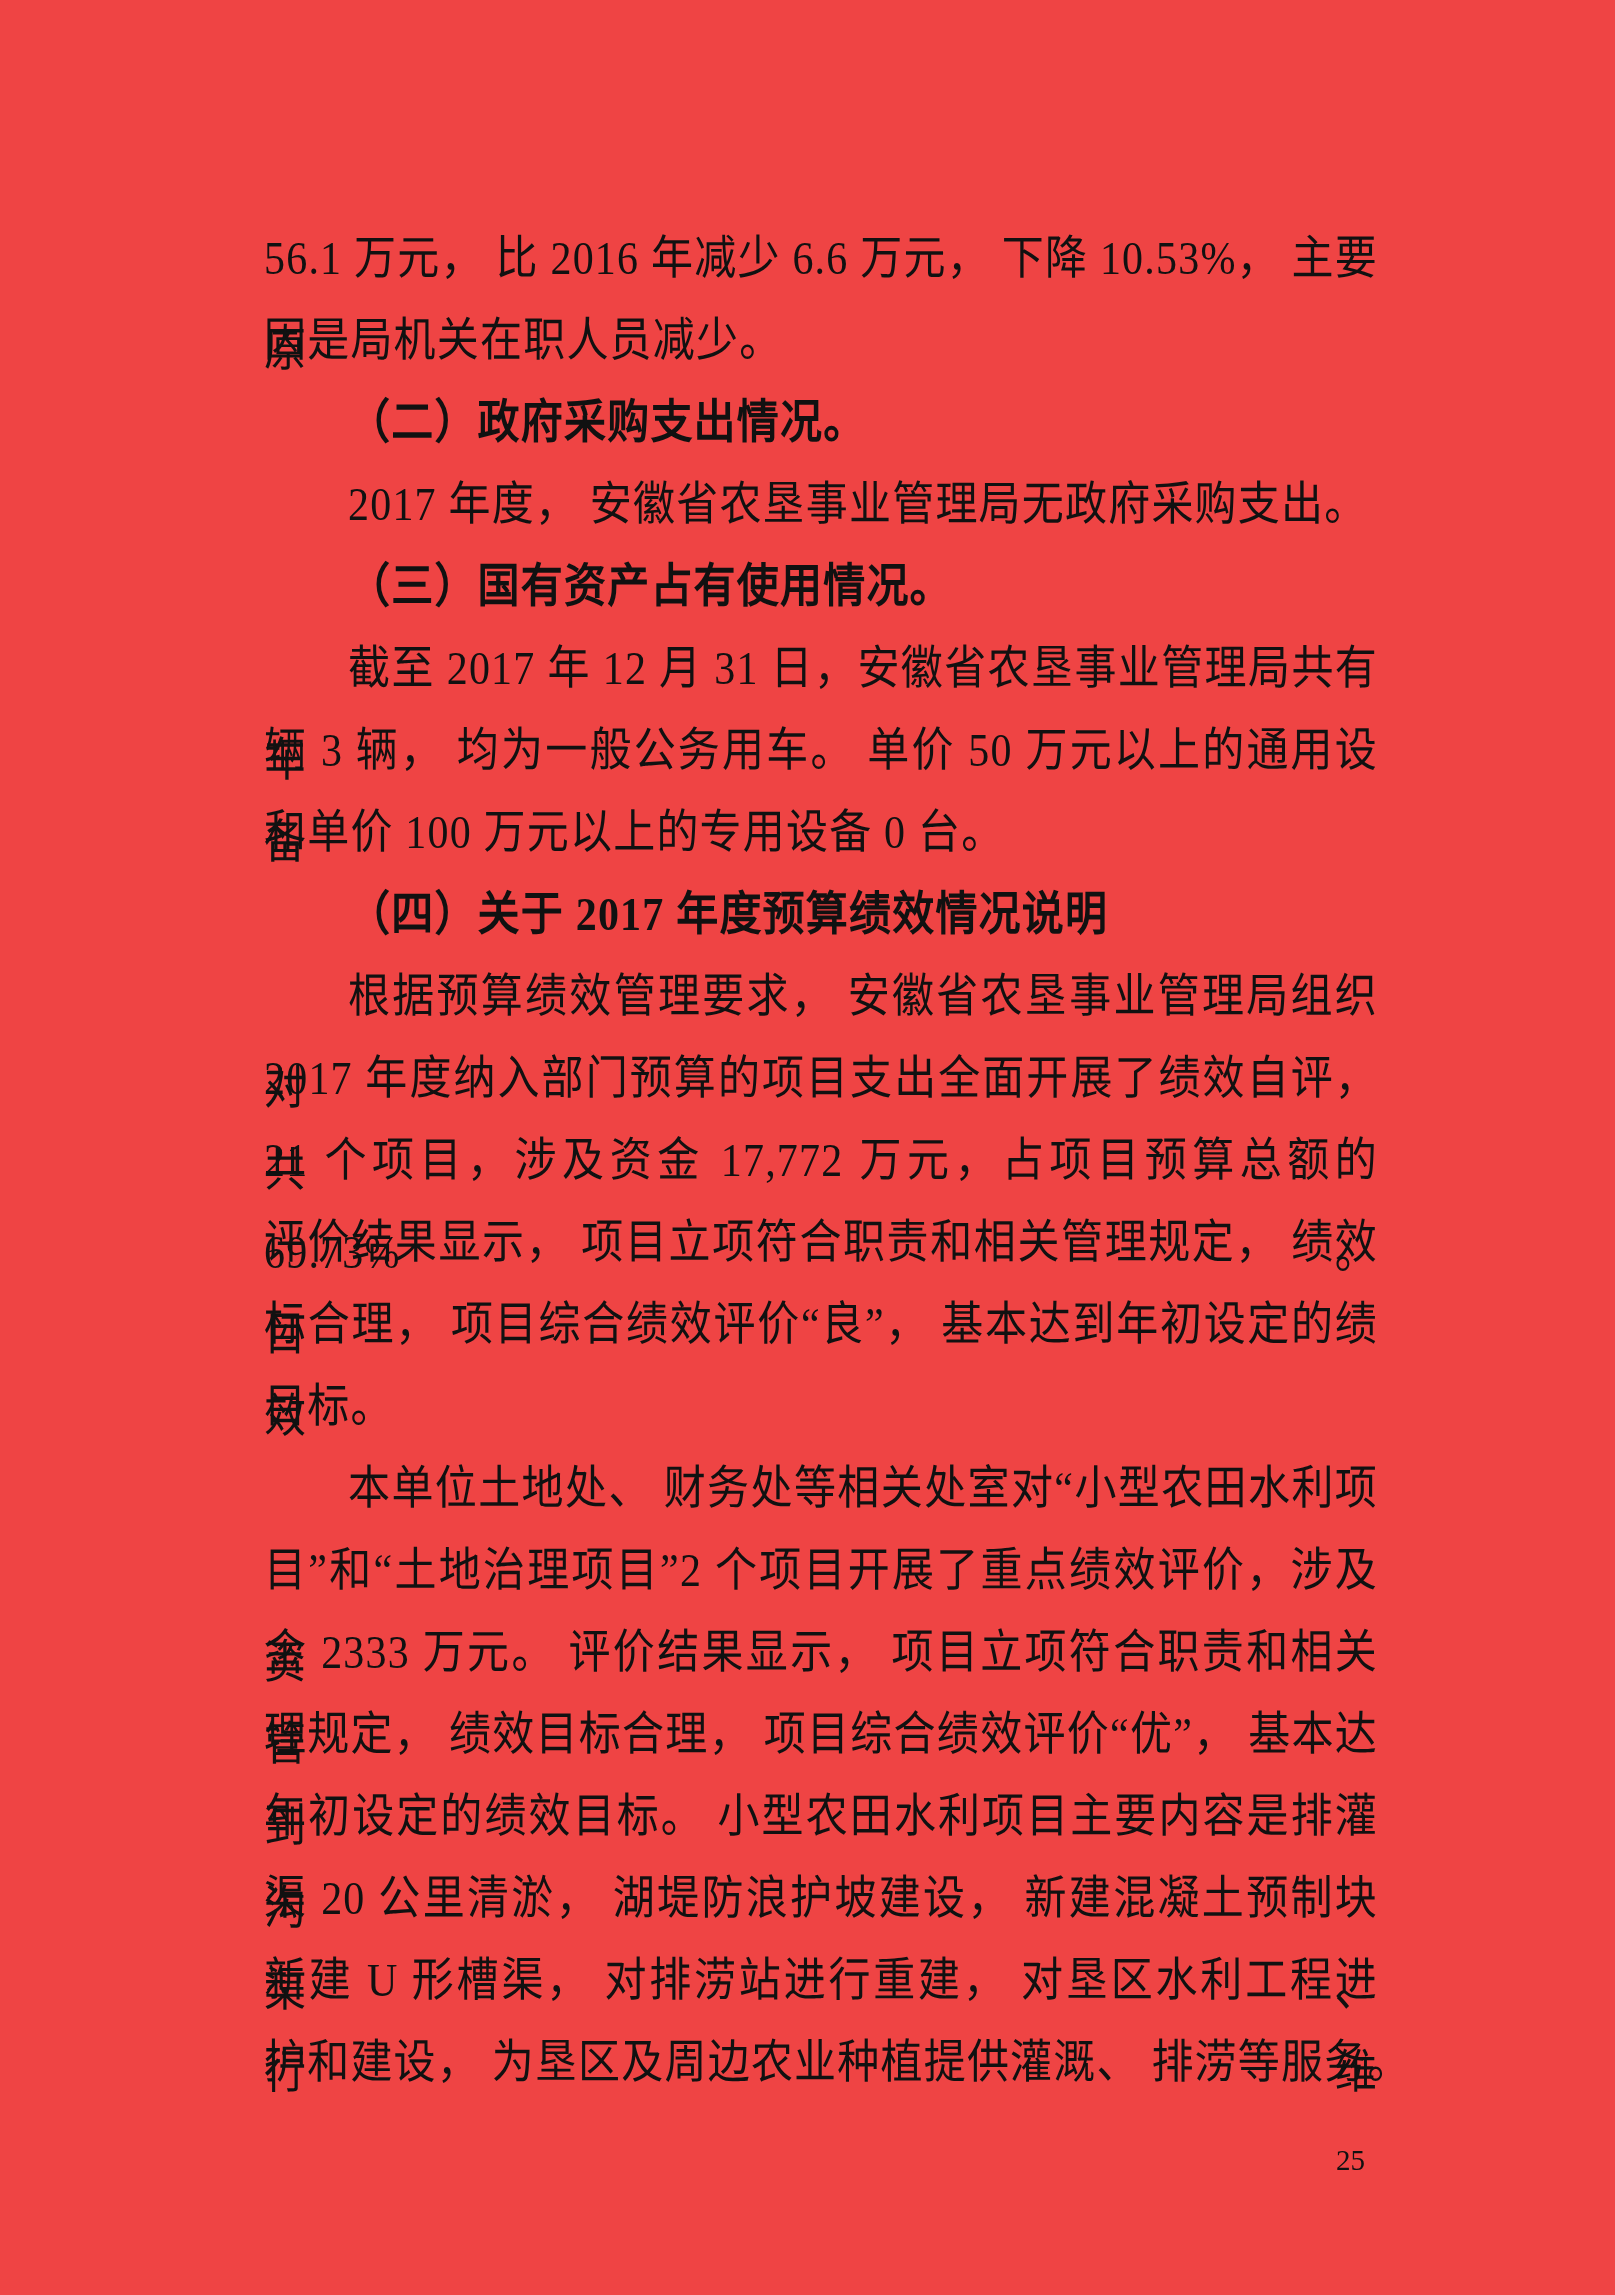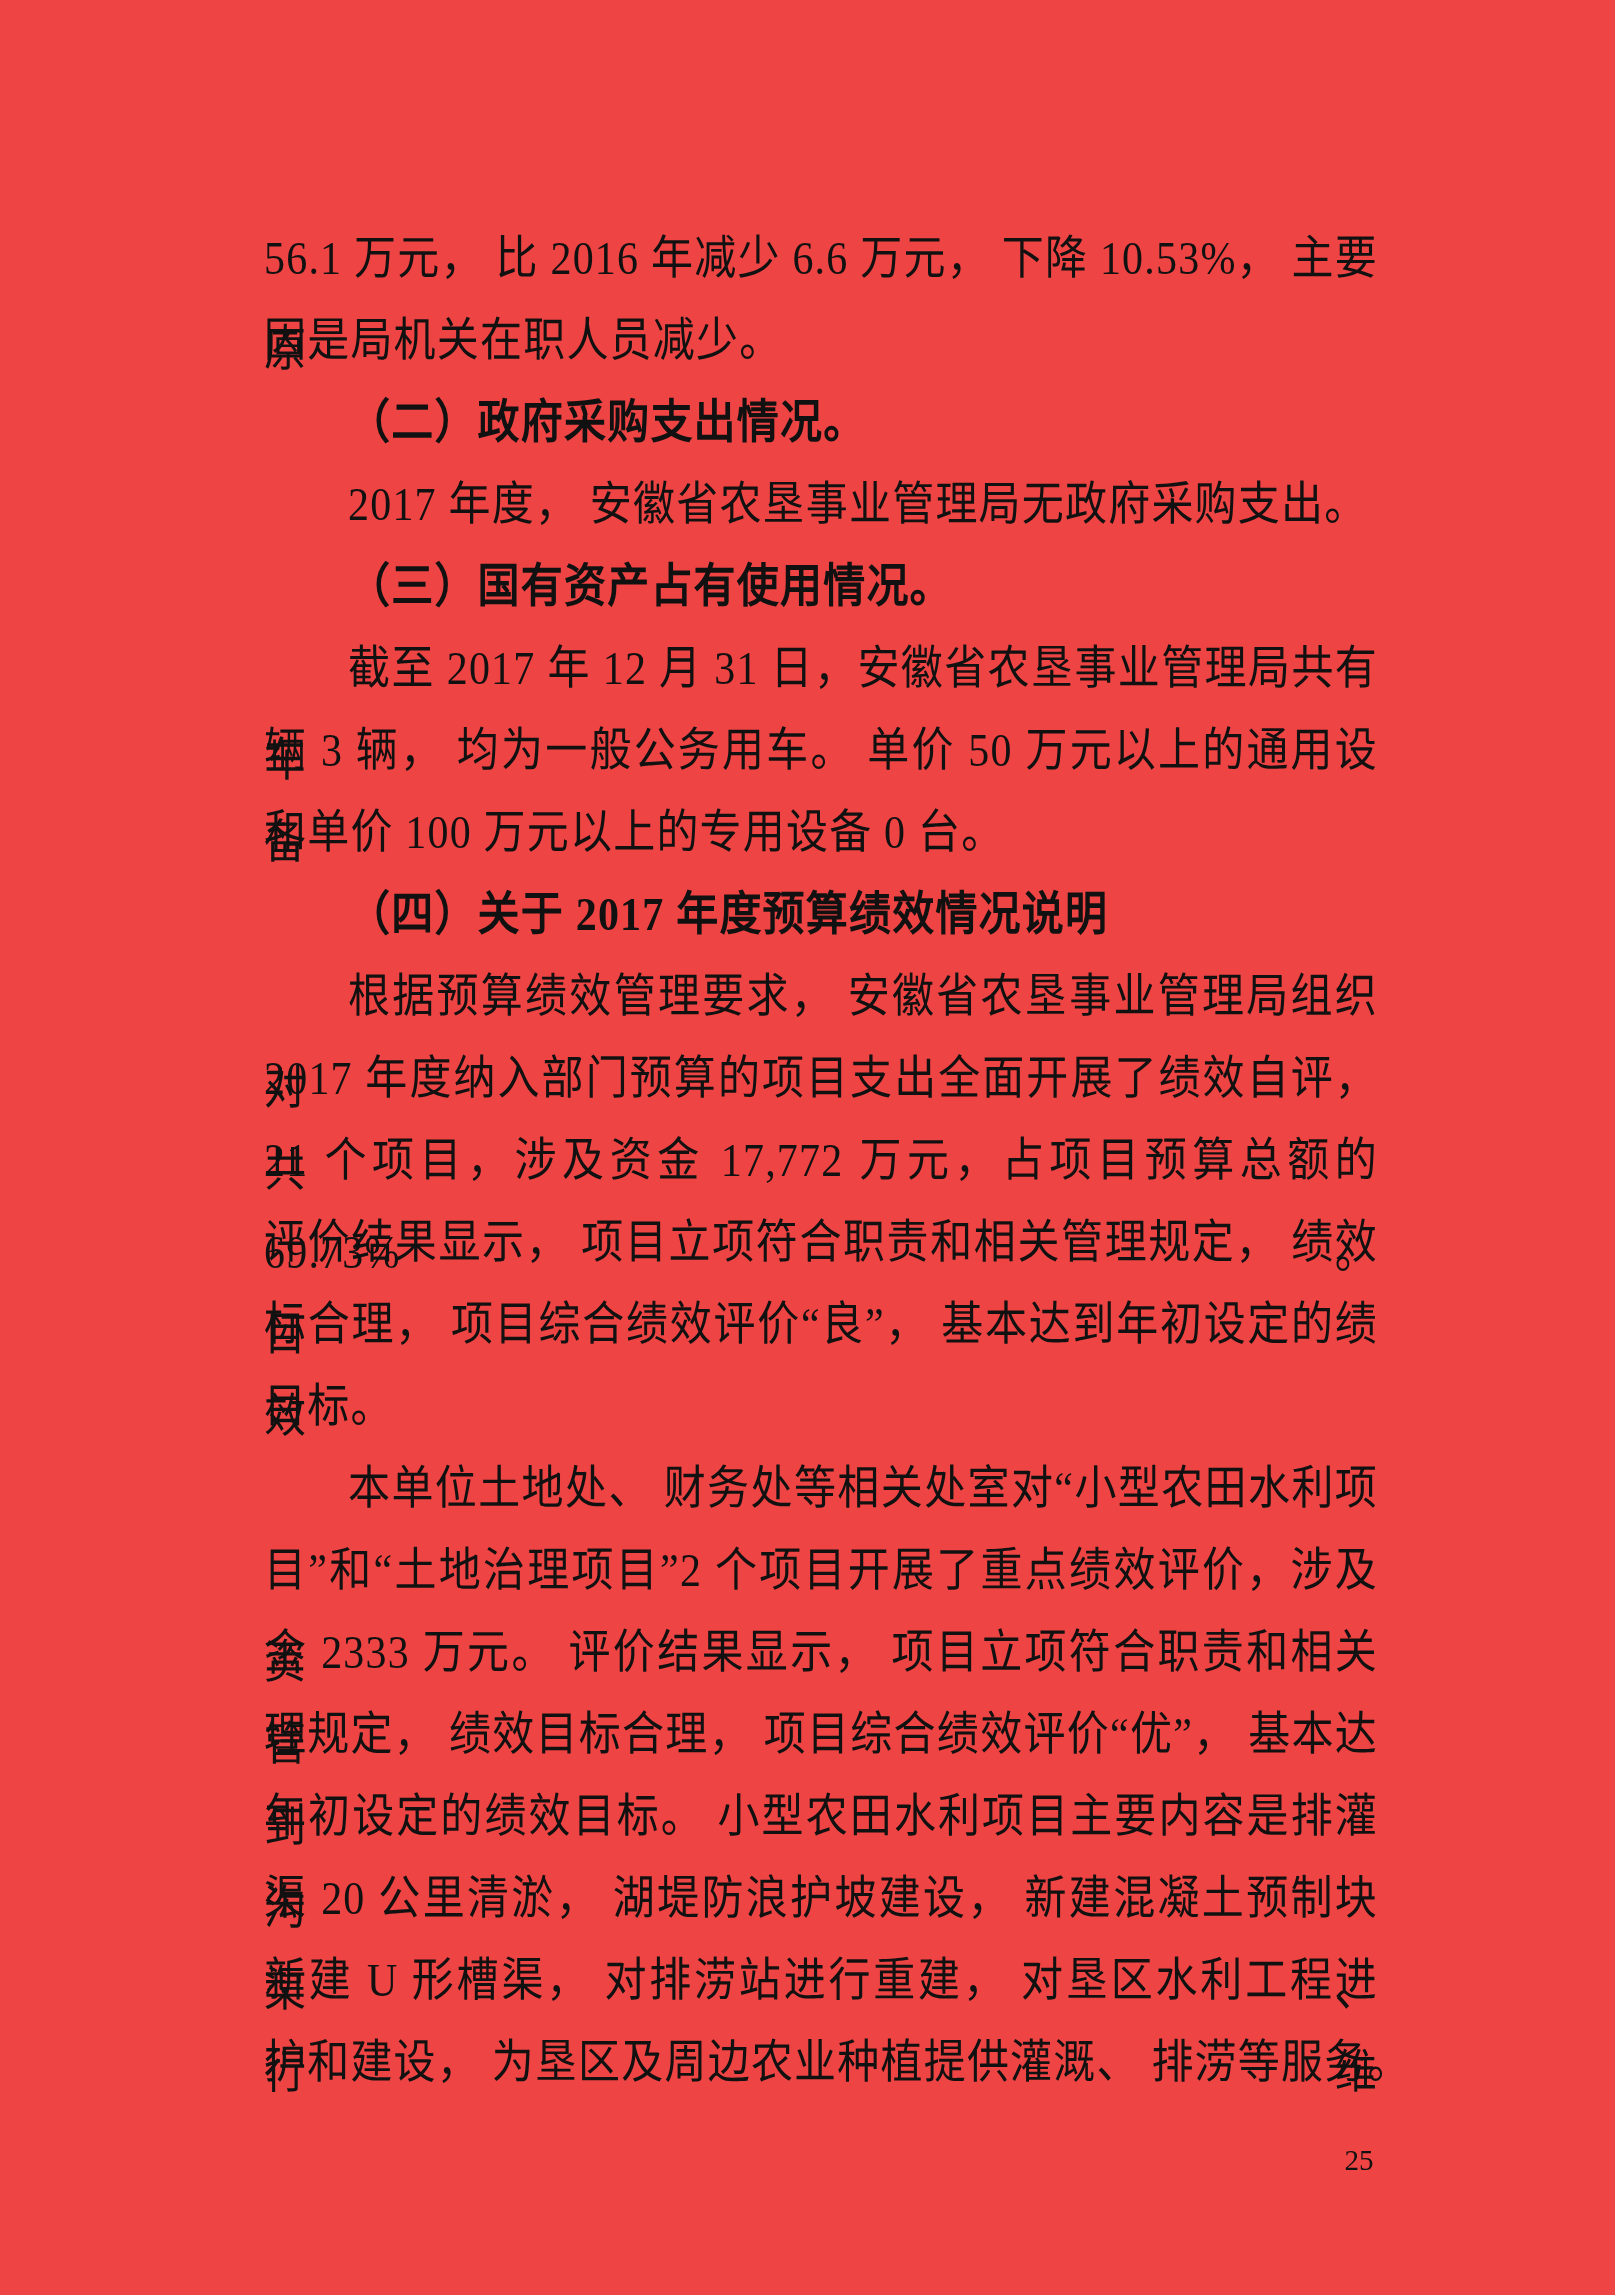--- a/index.html
+++ b/index.html
@@ -43,21 +43,21 @@
   .line.bold {
     font-weight: bold;
   }
   .page-number {
     position: absolute;
     left: 1336px;
     top: 2141px;
     width: 46px;
     font-size: 29px;
     line-height: 39px;
-    text-align: center;
+    text-align: left;
     color: #111111;
   }
 </style>
 </head>
 <body>
 
 <div class="page">
   <main class="text-block" id="body-lines">
       <div class="line fill">56.1 万元， 比 2016 年减少 6.6 万元， 下降 10.53%， 主要原</div>
       <div class="line">因是局机关在职人员减少。</div>

